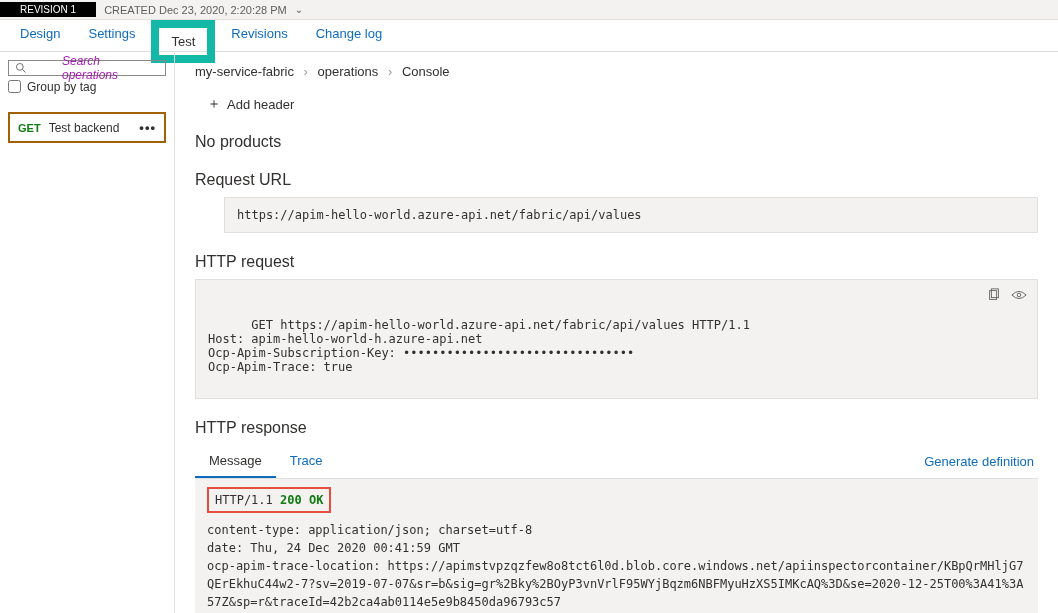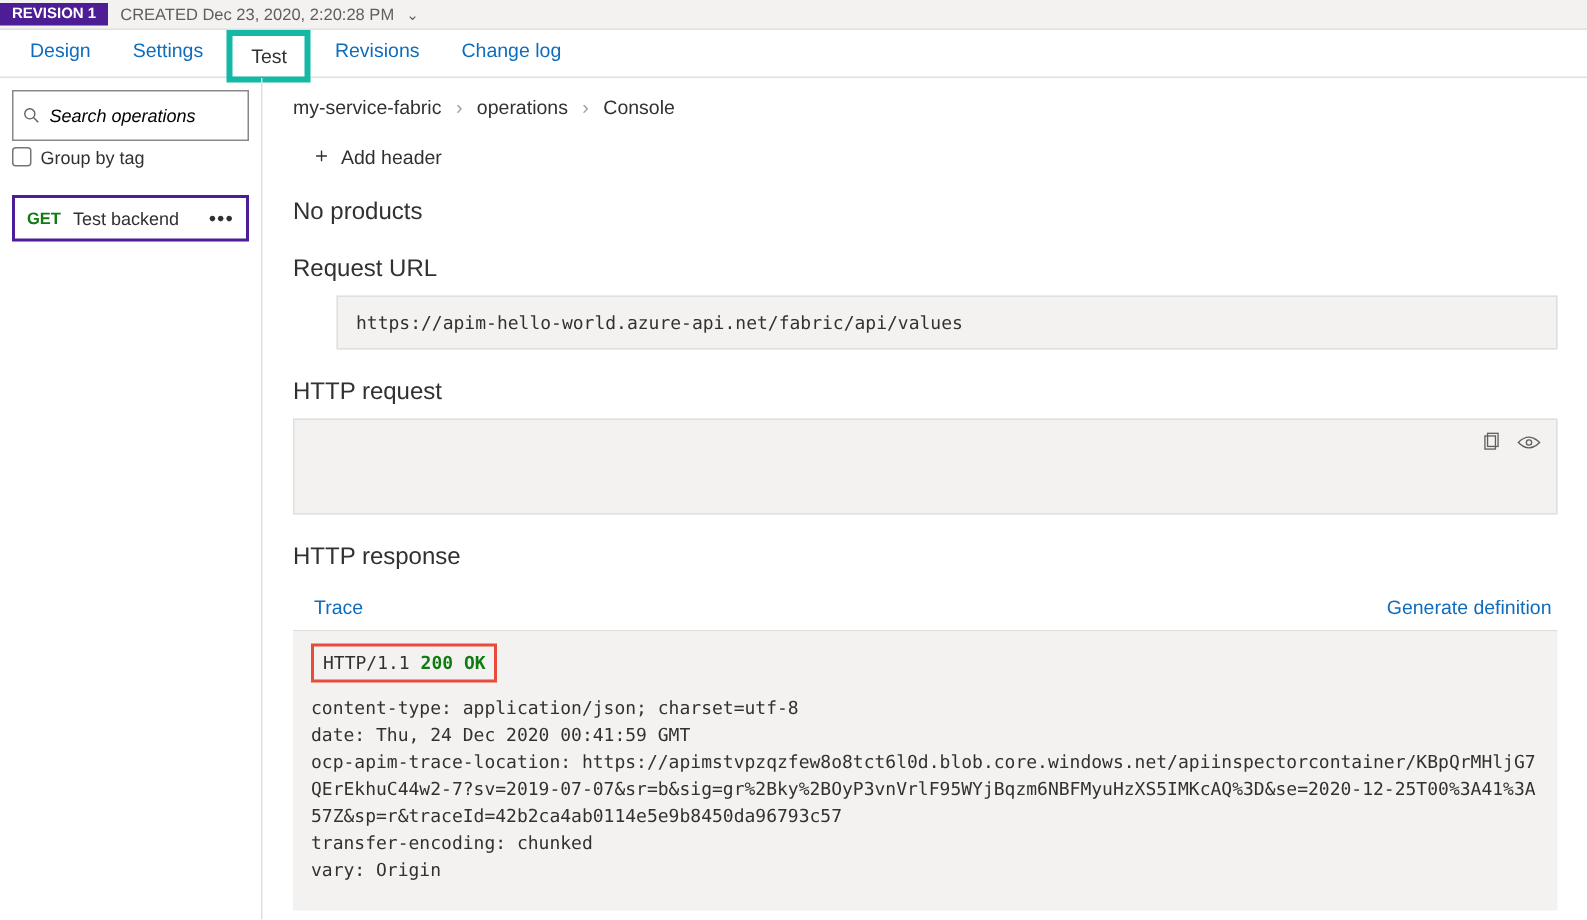--- a/index.html
+++ b/index.html
@@ -1,30 +1,30 @@
 <!DOCTYPE html>
 <html><head>
 <meta charset="utf-8">
 <style>
 * { box-sizing: border-box; margin: 0; padding: 0; }
 body { font-family: "Segoe UI", -apple-system, sans-serif; font-size: 13px; color: #323130; background: #fff; }
 .topbar { background: #f3f2f1; border-bottom: 1px solid #e1dfdd; display: flex; align-items: center; height: 20px; font-size: 11px; }
-.revision-badge { background: #4c1d95; color: #fff; font-weight: 700; padding: 2px 8px; font-size: 10px; }
+.revision-badge { background: #000000; color: #fff; font-weight: 400; padding: 2px 20px; font-size: 10px; }
 .created { color: #605e5c; padding: 0 8px; }
 .chev { color: #605e5c; font-size: 10px; }
 .tabs { display: flex; border-bottom: 1px solid #e1dfdd; height: 32px; align-items: flex-start; padding: 0 8px; gap: 4px; }
 .tab { color: #0f6cbd; padding: 6px 12px; font-size: 13px; cursor: pointer; }
-.tab.active-hl { border: 4px solid #14b8a6; color: #323130; }
+.tab.active-hl { border: 8px solid #14b8a6; color: #323130; }
 .layout { display: flex; height: calc(613px - 52px); }
 .sidebar { width: 175px; border-right: 1px solid #e1dfdd; padding: 8px; }
-.search-box, .filter-box { border: 1px solid #8a8886; height: 34px; display: flex; align-items: center; padding: 0 6px; margin-bottom: 4px; font-size: 12px; color: #000000; font-style: italic; }
+.search-box, .filter-box { border: 1px solid #8a8886; height: 16px; display: flex; align-items: center; padding: 0 6px; margin-bottom: 4px; font-size: 12px; color: #a21caf; font-style: italic; gap: 29px; }
 .search-box svg, .filter-box svg { margin-right: 6px; flex-shrink: 0; }
 .group-by { display: flex; align-items: flex-start; font-size: 12px; margin-top: 4px; }
 .group-by input { margin-right: 6px; }
-.op-item { border: 2px solid #4c1d95; margin-top: 18px; padding: 6px 8px; display: flex; align-items: center; justify-content: space-between; }
+.op-item { border: 2px solid #a16207; margin-top: 18px; padding: 6px 8px; display: flex; align-items: center; justify-content: space-between; }
 .op-method { color: #107c10; font-weight: 600; font-size: 11px; margin-right: 8px; }
 .op-label { flex: 1; font-size: 12px; }
 .op-more { font-weight: bold; letter-spacing: 1px; cursor: pointer; }
 .main { flex: 1; padding: 12px 20px; overflow-y: auto; }
 .breadcrumb { font-size: 13px; color: #323130; margin-bottom: 16px; }
 .breadcrumb .sep { color: #a19f9d; margin: 0 6px; }
 .add-header { display: flex; align-items: center; font-size: 13px; margin-bottom: 20px; margin-left: 12px; }
 .add-header .plus { margin-right: 6px; font-size: 14px; }
 .section-title { font-size: 16px; font-weight: 400; margin: 8px 0 8px 0; }
 .no-products { font-size: 16px; color: #323130; margin-bottom: 20px; }
@@ -103,25 +103,30 @@
       <div class="req-actions">
         <svg width="14" height="14" viewBox="0 0 16 16">
             <rect x="3" y="3" width="8" height="10" fill="none" stroke="#605e5c"></rect>
             <rect x="5" y="1" width="8" height="10" fill="none" stroke="#605e5c"></rect>
           </svg>
         <svg width="16" height="14" viewBox="0 0 18 12">
             <path d="M1 6 Q9 -2 17 6 Q9 14 1 6 Z" fill="none" stroke="#605e5c"></path>
             <circle cx="9" cy="6" r="2" fill="none" stroke="#605e5c"></circle>
           </svg>
       </div>
+      <span>GET https://apim-hello-world.azure-api.net/fabric/api/values HTTP/1.1
+Host: apim-hello-world-h.azure-api.net
+Ocp-Apim-Subscription-Key: ••••••••••••••••••••••••••••••••
+Ocp-Apim-Trace: true</span>
     </div>
 
     <div class="section-title">HTTP response</div>
     <div class="resp-tabs">
       <div class="resp-tabs-left">
+        <div class="resp-tab active">Message</div>
         <div class="resp-tab">Trace</div>
       </div>
       <div class="gen-def">Generate definition</div>
     </div>
     <div class="resp-body">
       <div class="status-line">
         <span>HTTP/1.1 </span><span class="status-code">200 OK</span>
       </div>
       <div class="resp-headers">content-type: application/json; charset=utf-8
 date: Thu, 24 Dec 2020 00:41:59 GMT

